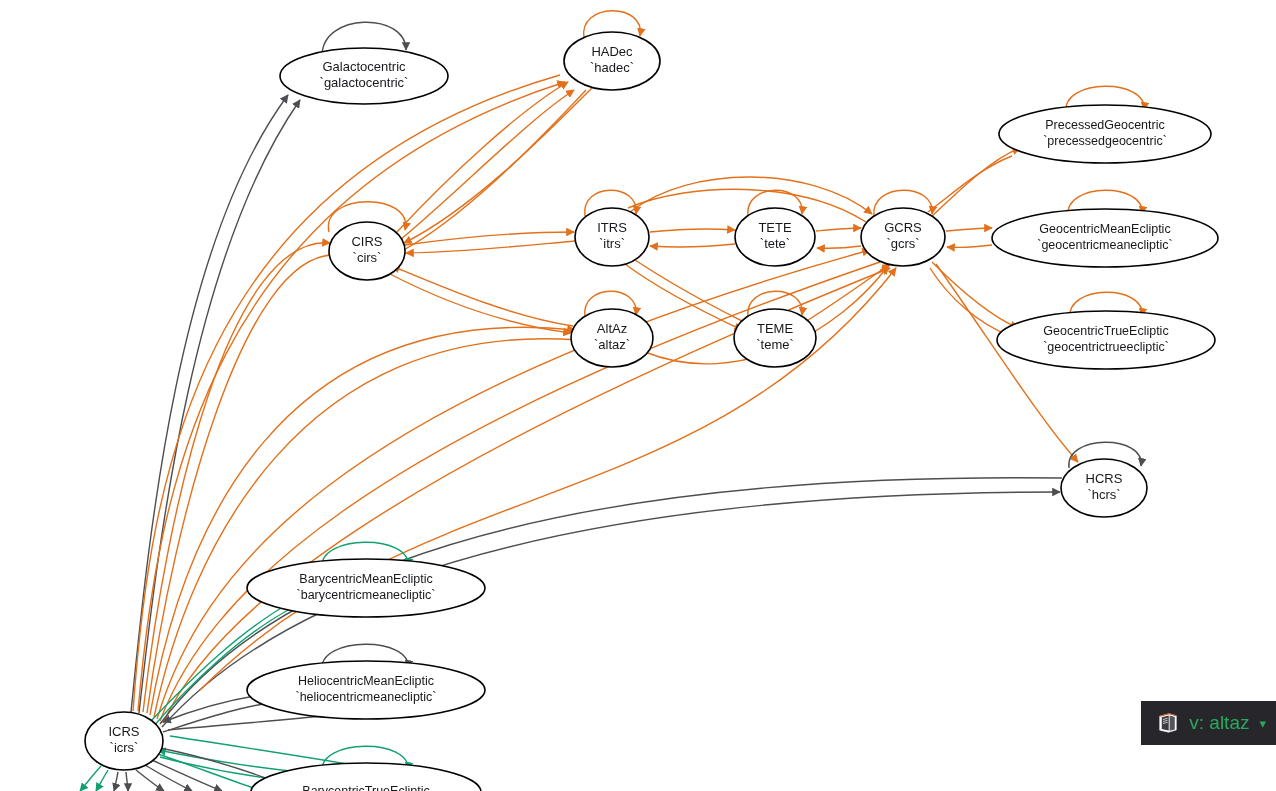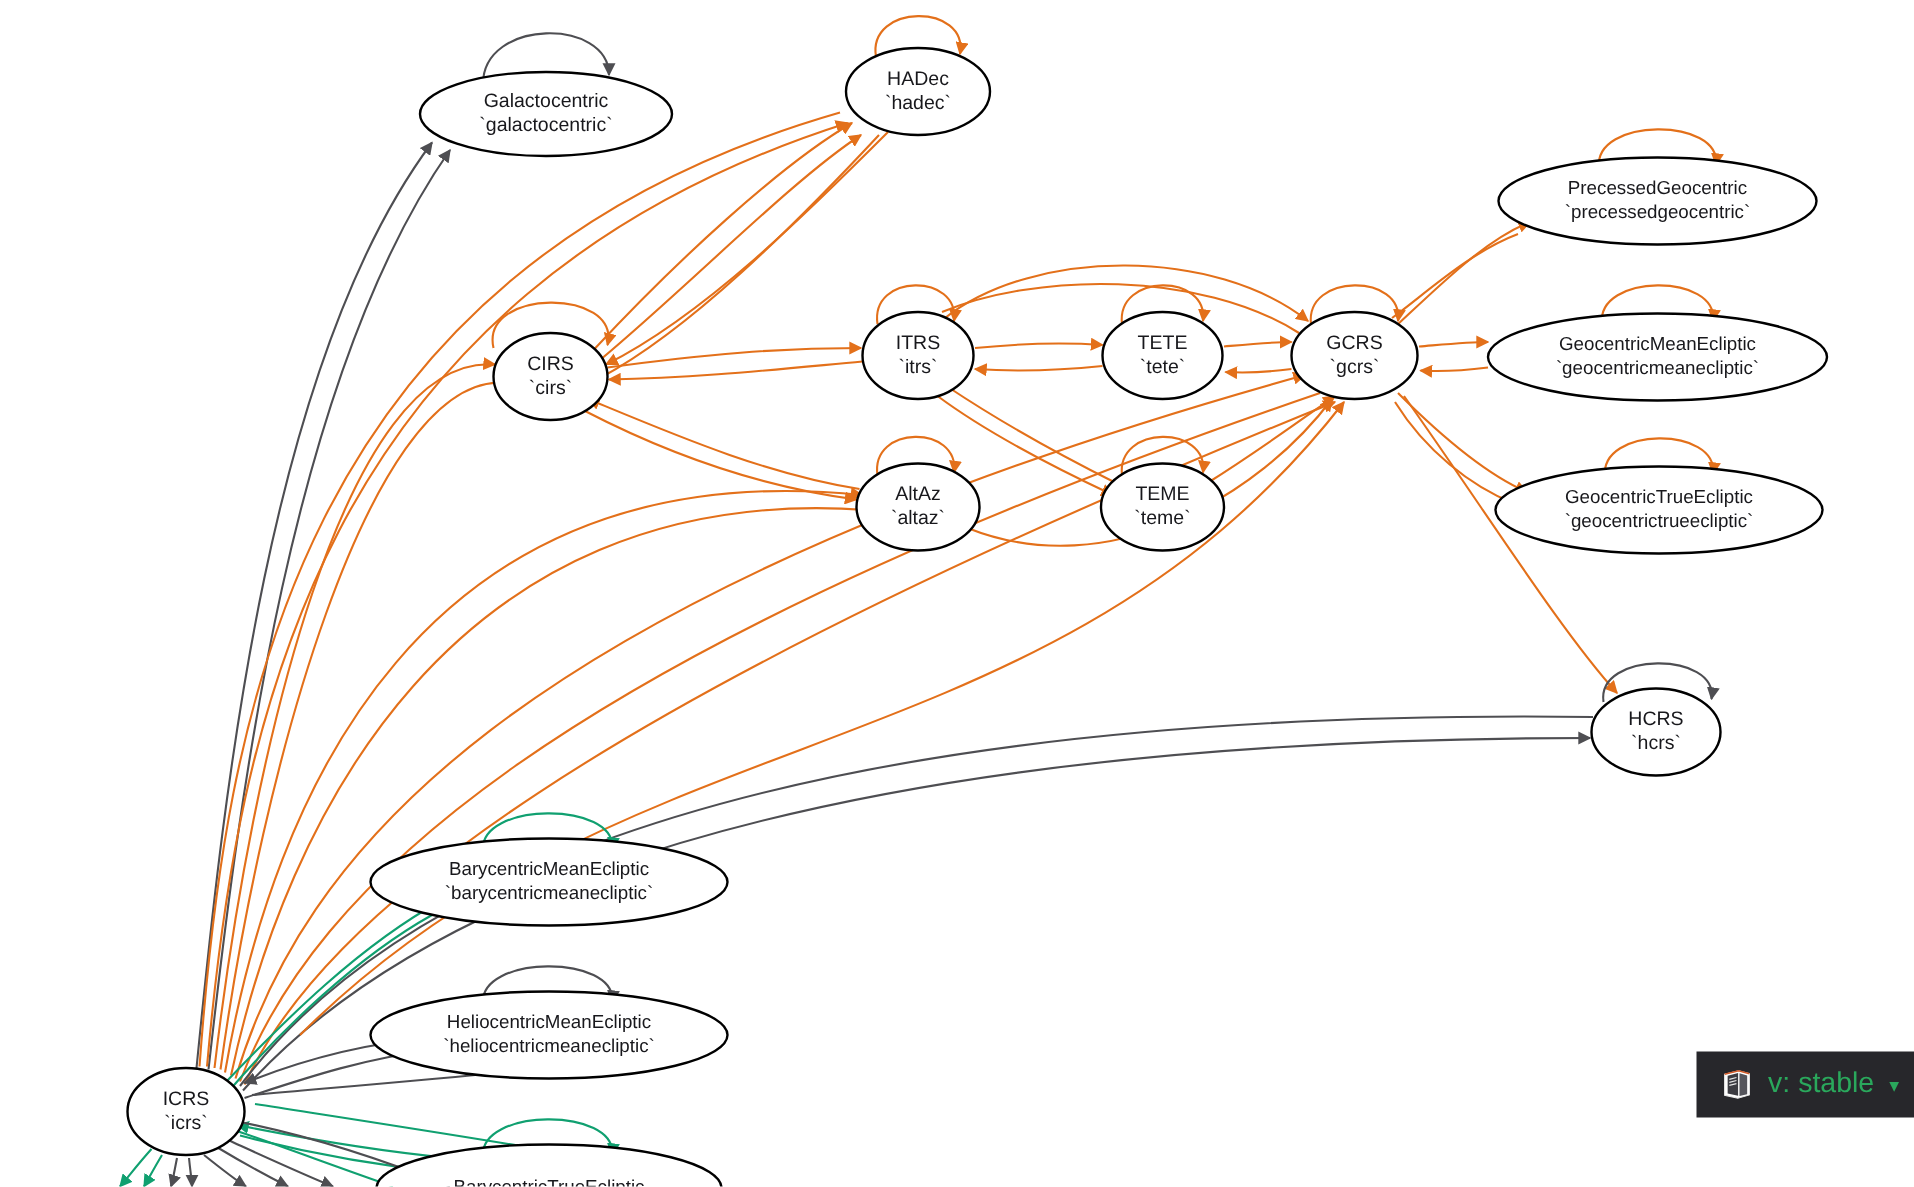--- a/index.html
+++ b/index.html
@@ -231,17 +231,17 @@
   </svg>
 
   <div id="rtd-badge">
     <svg class="book" viewBox="0 0 24 24">
       <path d="M3 4.6 L13.2 2 L21 4.2 L21 19.6 L12.6 22 L3 19.8 Z" fill="#ffffff" stroke="#e8e8e8" stroke-width="0.8"></path>
       <path d="M5.2 5.6 L12.8 3.7 L12.8 20.2 L5.2 18.6 Z" fill="#3c3c42"></path>
       <path d="M13.8 3.8 L19.4 5.4 L19.4 19.1 L13.8 20.4 Z" fill="#55555c"></path>
       <path d="M6.4 8.2 L11.6 6.9 M6.4 10.4 L11.6 9.1 M6.4 12.6 L11.6 11.3" stroke="#e4e4e4" stroke-width="0.9" fill="none"></path>
       <path d="M3 4.6 L13.2 2 L21 4.2" fill="none" stroke="#d45c2a" stroke-width="1.1"></path>
     </svg>
-    <span class="ver">v: stable</span>
+    <span class="ver">v: altaz</span>
     <span class="caret">▾</span>
   </div>
 
 </div>
 
 </body></html>

